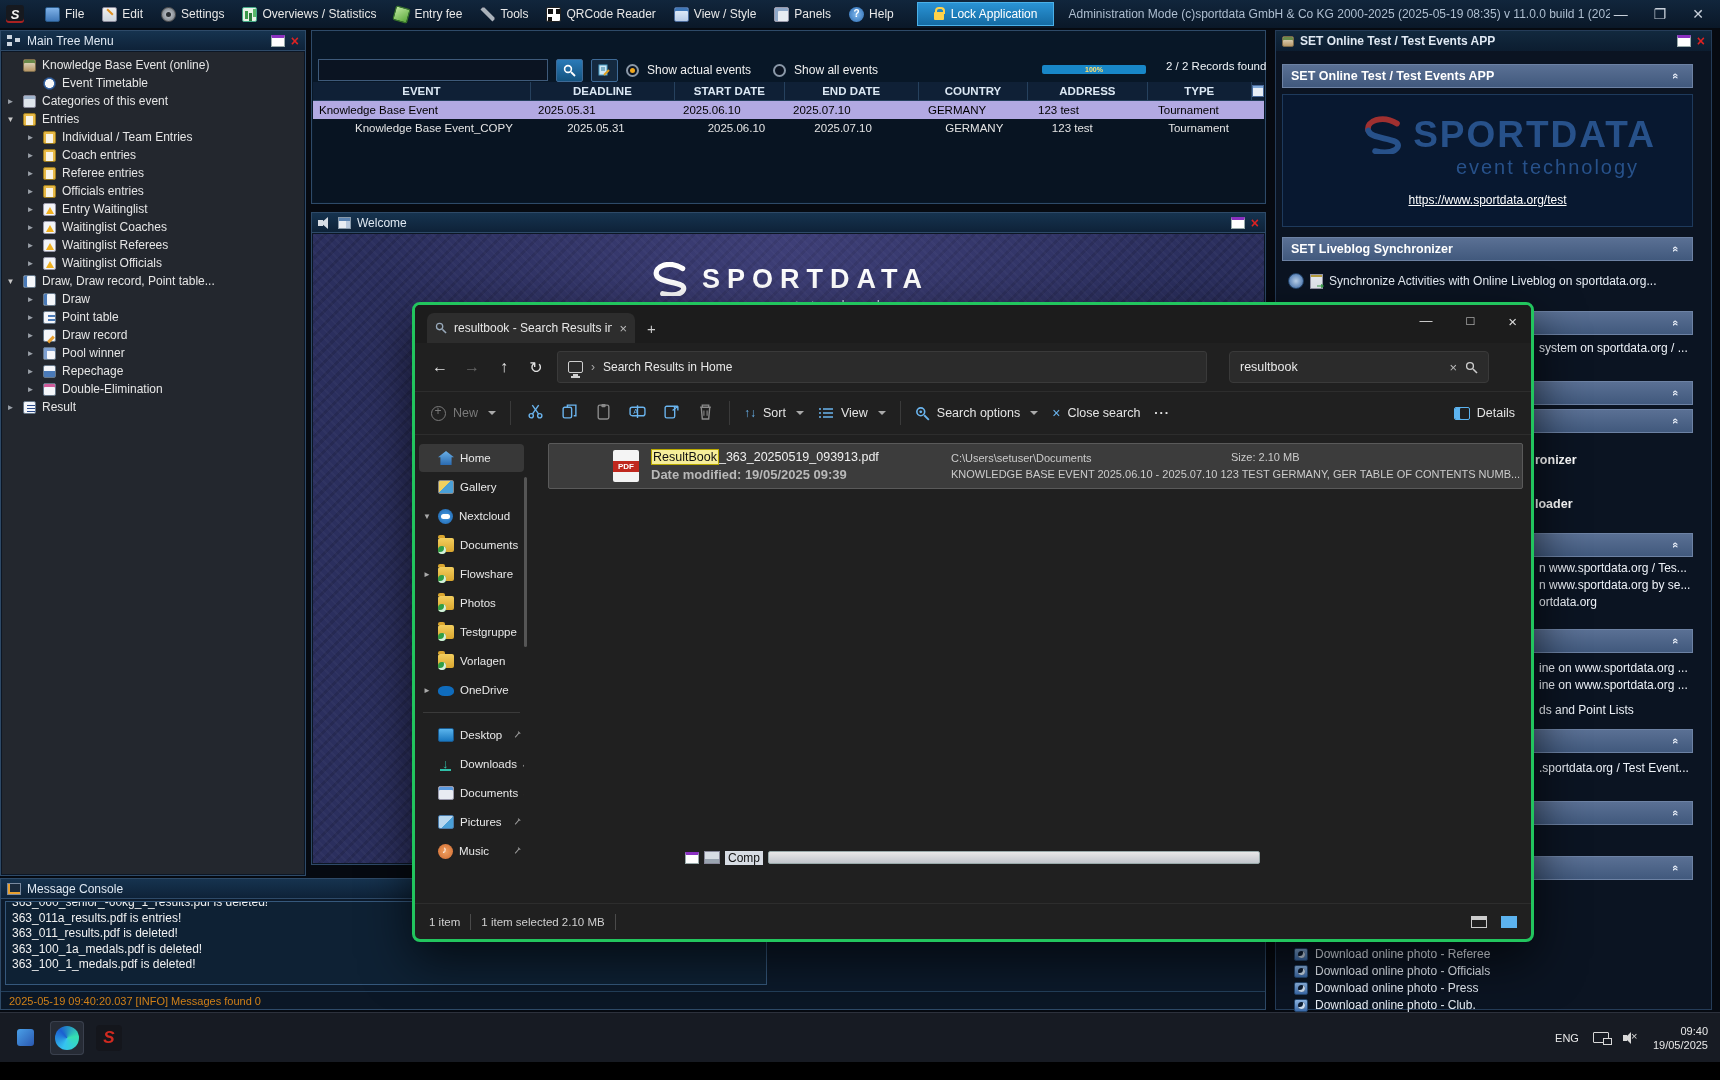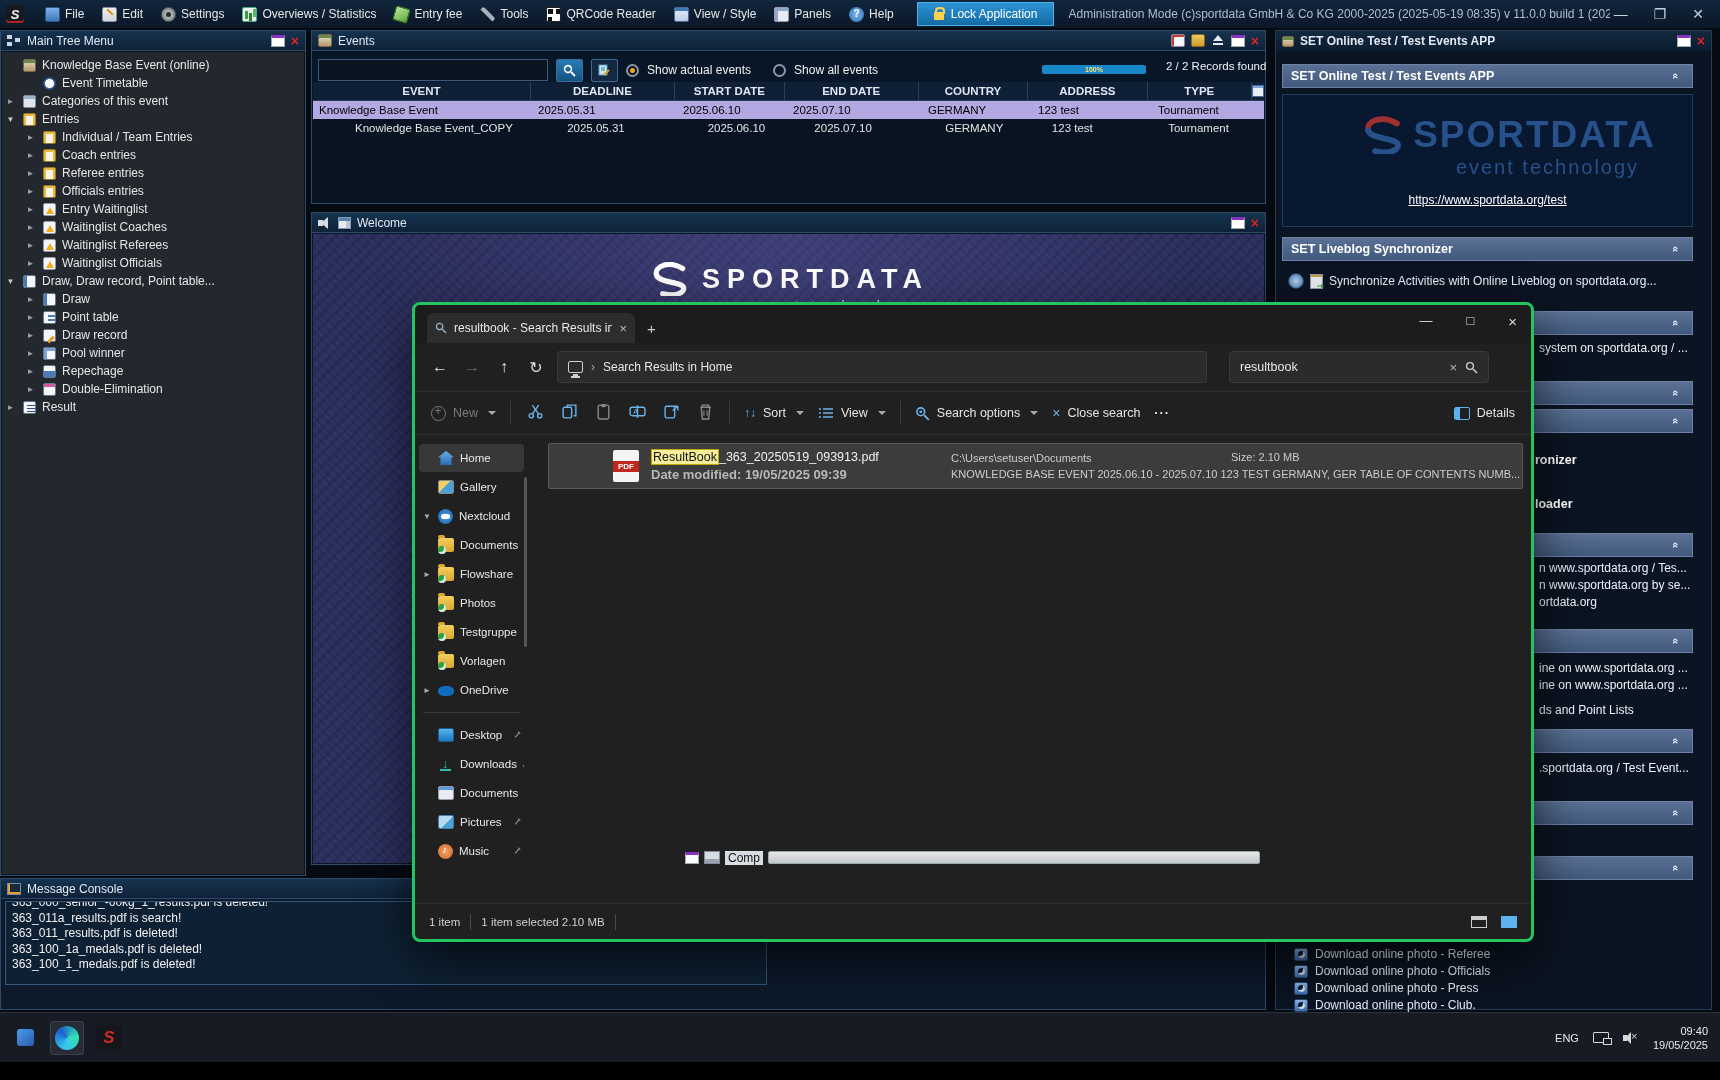--- a/index.html
+++ b/index.html
@@ -443,30 +443,20 @@
           </div>
           <div class="trow" style="margin-left: 2px;">
             <span class="tarrow">►</span>
             <span class="tico tico-result"></span>
             <span>Result</span>
           </div>
         </div>
   </div>
 
   <div id="eventspanel" class="panel">
-    <div class="phead">
-      <span class="hico hico-home"></span>
-      <span>Events</span>
-      <span class="grow"></span>
-      <span class="smico smico-tableedit"></span>
-      <span class="smico smico-folder"></span>
-      <span class="smico smico-eject"></span>
-      <span class="wmax"></span>
-      <span class="wclose"></span>
-    </div>
     <div id="evsearchrow">
       <input id="evsearch" value="" style="">
       <span class="evbtn evbtn-mag">
         <svg width="13" height="13" viewBox="0 0 13 13">
               <circle cx="5" cy="5" r="3.4" fill="none" stroke="#fff" stroke-width="1.6"></circle>
               <line x1="8" y1="8" x2="12" y2="12" stroke="#fff" stroke-width="1.8"></line>
             </svg>
       </span>
       <span class="evbtn evbtn-filter">
         <svg width="13" height="13" viewBox="0 0 13 13">
@@ -543,26 +533,27 @@
   </div>
 
   <div id="consolepanel" class="panel">
     <div class="phead">
       <span class="ico-console"></span>
       <span>Message Console</span>
     </div>
     <div id="msgbox">
       <div id="msgscroll">
             <div class="msg">363_060_senior_-60kg_1_results.pdf is deleted!</div>
-            <div class="msg">363_011a_results.pdf is search!</div>
+            <div class="msg">363_011a_results.pdf is entries!</div>
             <div class="msg">363_011_results.pdf is deleted!</div>
             <div class="msg">363_100_1a_medals.pdf is deleted!</div>
             <div class="msg">363_100_1_medals.pdf is deleted!</div>
           </div>
     </div>
+    <div id="constatus">2025-05-19 09:40:20.037 [INFO] Messages found 0</div>
   </div>
 
   <div id="rightpanel" class="panel">
     <div id="rphead">
       <span class="hico hico-home" style="width:12px;height:11px;"></span>
       <span>SET Online Test / Test Events APP</span>
       <span class="grow"></span>
       <span class="wmax"></span>
       <span class="wclose"></span>
     </div>

